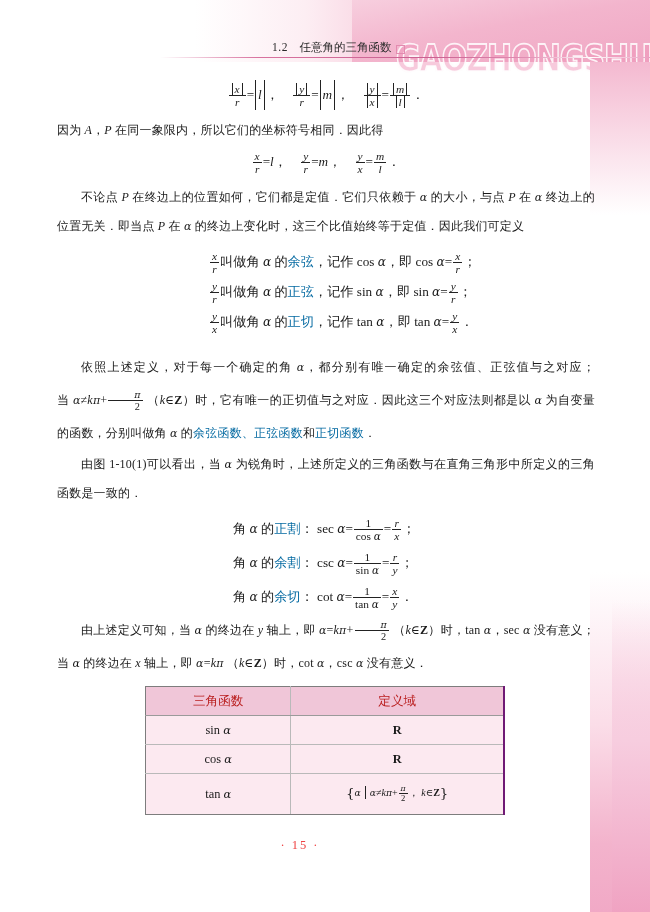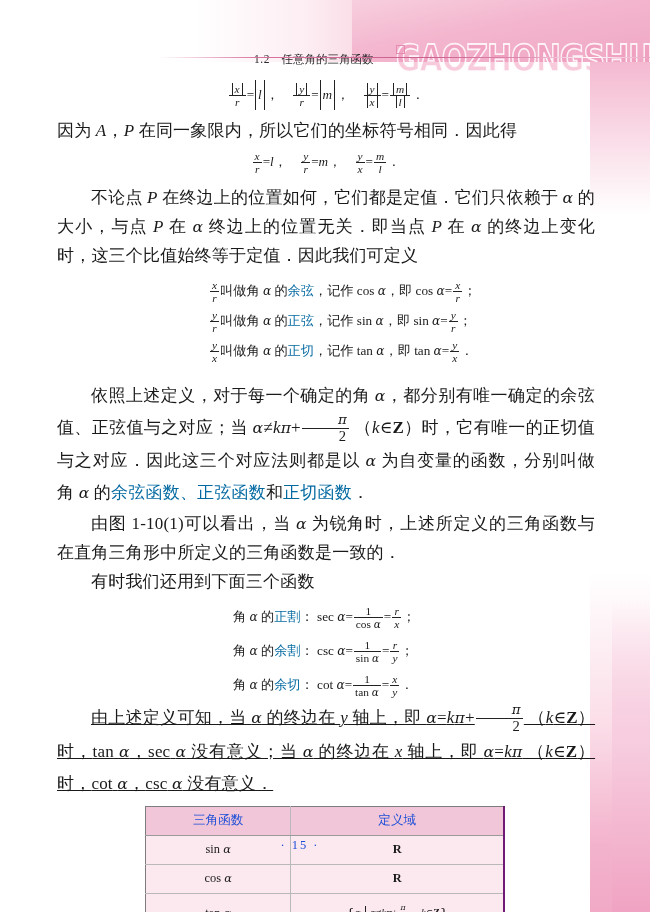--- a/index.html
+++ b/index.html
@@ -37,24 +37,23 @@
   .right-strip-inner{
     position:absolute;right:0;top:600px;width:38px;height:312px;
     background:linear-gradient(180deg,rgba(255,255,255,0) 0%,#f7cddf 45%,#f0a3c2 100%);
   }
 
   
   .runhead{
     position:absolute;left:0;top:40px;width:650px;height:20px;
   }
   .runhead-text{
-    position:absolute;left:254px;top:0;
+    position:absolute;left:272px;top:0;
     font-size:11.5px;color:#2a2a2a;white-space:nowrap;
     font-family:"Liberation Serif",serif;
-    margin-top:12px;
   }
   .runhead-num{font-family:"Liberation Serif",serif;letter-spacing:.5px;}
   .runhead-sq{
     position:absolute;left:396px;top:5px;width:7px;height:7px;
     border:1.2px solid #e38bb0;background:transparent;
   }
   .runhead-rule{
     position:absolute;left:160px;top:57px;width:490px;height:1.3px;
     background:linear-gradient(90deg,rgba(226,130,170,0) 0%,#d8739f 20%,#c95f90 55%,#e08fb4 75%,#ffffff 88%,#e79ec0 100%);
   }
@@ -62,21 +61,21 @@
   
   .page{
     position:absolute;left:0;top:62px;width:650px;height:850px;
   }
   .content{
     position:absolute;left:57px;top:0;width:538px;
   }
 
   p.para{
     margin:0 0 0 0;
-    font-size:17px;line-height:29px;
+    font-size:12px;line-height:29px;
     text-align:justify;text-justify:inter-ideograph;
     letter-spacing:.2px;
   }
   p.indent{text-indent:2em;}
 
   .ctr{
     text-align:center;font-size:13.2px;line-height:30px;
     margin:0;
   }
   .blk{ margin:0; }
@@ -116,35 +115,35 @@
   table.dtbl{
     border-collapse:collapse;width:360px;
     border:1px solid #7d7d7d;
   }
   table.dtbl td{
     border:1px solid #b9b9b9;
     text-align:center;font-size:12.4px;
     padding:0;height:28px;
   }
   table.dtbl tr.head td{
-    background:#f0c6d8;height:28px;font-size:12.6px;color:#1d4ed8;
+    background:#f0c6d8;height:28px;font-size:12.6px;color:#b91c1c;
   }
   table.dtbl tr.body td{ background:#fce9f0;}
   table.dtbl tr.tall td{ height:40px;}
   table.dtbl td.c1{width:146px;border-left:1px solid #7d7d7d;}
   table.dtbl td.c2{width:214px;border-right:2px solid #701a75;}
   table.dtbl tr.head td{border-top:1px solid #7d7d7d;border-bottom:1px solid #9a9a9a;}
   table.dtbl tr.last td{border-bottom:1px solid #7d7d7d;}
   .setbrace{font-size:1.35em;font-weight:300;vertical-align:-.12em;font-family:"DejaVu Serif",serif;}
   .setbar{display:inline-block;width:1px;height:1.35em;background:#222;vertical-align:-.32em;margin:0 4px;}
 
   
   .pagenum{
     position:absolute;left:0;top:838px;width:558px;
-    text-align:center;font-size:12.5px;color:#1d4ed8;
+    text-align:center;font-size:12.5px;color:#ef4444;
     letter-spacing:2px;
   }
   .pagenum span{padding-left:42px;}
 </style>
 </head>
 <body>
 
 <div class="top-band"></div>
 <div class="top-band-2"></div>
 <div class="deco-word">GAOZHONGSHUXUE</div>
@@ -199,36 +198,33 @@
   </p>
 
   <p class="para indent" style="margin-top:14px;line-height:32px;">
     依照上述定义，对于每一个确定的角&nbsp;<span class="gk">α</span>，都分别有唯一确定的余弦值、正弦值与之对应；当&nbsp;<span class="gk">α</span>≠<span class="mi">k</span><span class="gk">π</span>+<span class="frac"><span class="num"><span class="gk">π</span></span><span class="den">2</span></span>&nbsp;（<span class="mi">k</span>∈<span class="bb">Z</span>）时，它有唯一的正切值与之对应．因此这三个对应法则都是以&nbsp;<span class="gk">α</span>&nbsp;为自变量的函数，分别叫做角&nbsp;<span class="gk">α</span>&nbsp;的<span class="hl">余弦函数</span><span class="hl">、</span><span class="hl">正弦函数</span><span>和</span><span class="hl">正切函数</span><span>．</span>
   </p>
 
   <p class="para indent">
     由图&nbsp;1-10(1)可以看出，当&nbsp;<span class="gk">α</span>&nbsp;为锐角时，上述所定义的三角函数与在直角三角形中所定义的三角函数是一致的．
   </p>
 
-  <p class="para indent">
-    <span>有时我们还用到下面三个函数</span>
-  </p>
 
   <p class="fn-line" style="margin-top:4px;line-height:34px;">
     角&nbsp;<span class="gk">α</span>&nbsp;的<span class="hl">正割</span>：&nbsp;<span class="mup">sec</span>&nbsp;<span class="gk">α</span>=<span class="frac"><span class="num">1</span><span class="den"><span class="mup">cos</span>&nbsp;<span class="gk">α</span></span></span>=<span class="frac"><span class="num"><span class="mi">r</span></span><span class="den"><span class="mi">x</span></span></span>；
   </p>
   <p class="fn-line" style="line-height:34px;">
     角&nbsp;<span class="gk">α</span>&nbsp;的<span class="hl">余割</span>：&nbsp;<span class="mup">csc</span>&nbsp;<span class="gk">α</span>=<span class="frac"><span class="num">1</span><span class="den"><span class="mup">sin</span>&nbsp;<span class="gk">α</span></span></span>=<span class="frac"><span class="num"><span class="mi">r</span></span><span class="den"><span class="mi">y</span></span></span>；
   </p>
   <p class="fn-line" style="line-height:34px;">
     角&nbsp;<span class="gk">α</span>&nbsp;的<span class="hl">余切</span>：&nbsp;<span class="mup">cot</span>&nbsp;<span class="gk">α</span>=<span class="frac"><span class="num">1</span><span class="den"><span class="mup">tan</span>&nbsp;<span class="gk">α</span></span></span>=<span class="frac"><span class="num"><span class="mi">x</span></span><span class="den"><span class="mi">y</span></span></span>．
   </p>
 
 
-  <p class="para indent" style="line-height:32px;text-decoration:underline;">
+  <p class="para indent" style="line-height:32px;">
     由上述定义可知，当&nbsp;<span class="gk">α</span>&nbsp;的终边在&nbsp;<span class="mi">y</span>&nbsp;轴上，即&nbsp;<span class="gk">α</span>=<span class="mi">k</span><span class="gk">π</span>+<span class="frac"><span class="num"><span class="gk">π</span></span><span class="den">2</span></span>&nbsp;（<span class="mi">k</span>∈<span class="bb">Z</span>）时，<span class="mup">tan</span>&nbsp;<span class="gk">α</span>，<span class="mup">sec</span>&nbsp;<span class="gk">α</span>&nbsp;没有意义；当&nbsp;<span class="gk">α</span>&nbsp;的终边在&nbsp;<span class="mi">x</span>&nbsp;轴上，即&nbsp;<span class="gk">α</span>=<span class="mi">k</span><span class="gk">π</span>&nbsp;（<span class="mi">k</span>∈<span class="bb">Z</span>）时，<span class="mup">cot</span>&nbsp;<span class="gk">α</span>，<span class="mup">csc</span>&nbsp;<span class="gk">α</span>&nbsp;没有意义．
   </p>
 
 
   <div class="tbl-wrap">
     <table class="dtbl">
       <tbody>
             <tr class="head">
         <td class="c1">三角函数</td>
         <td class="c2">定义域</td>

